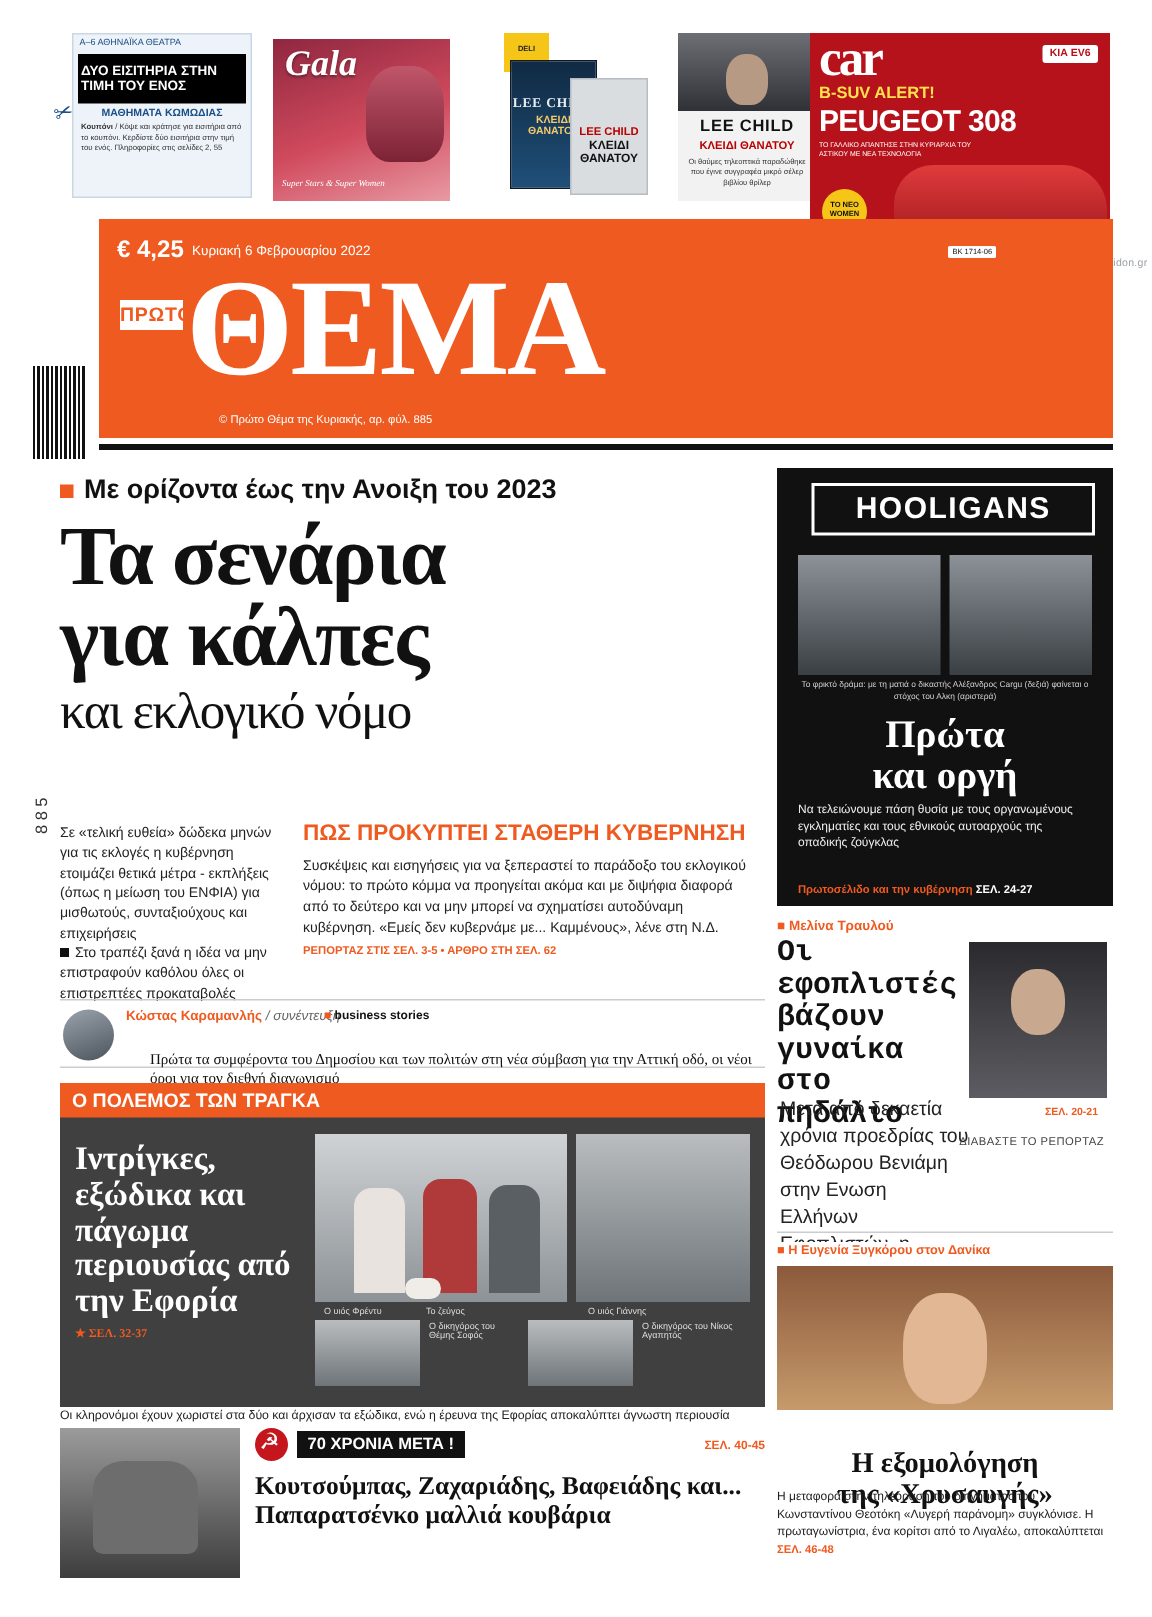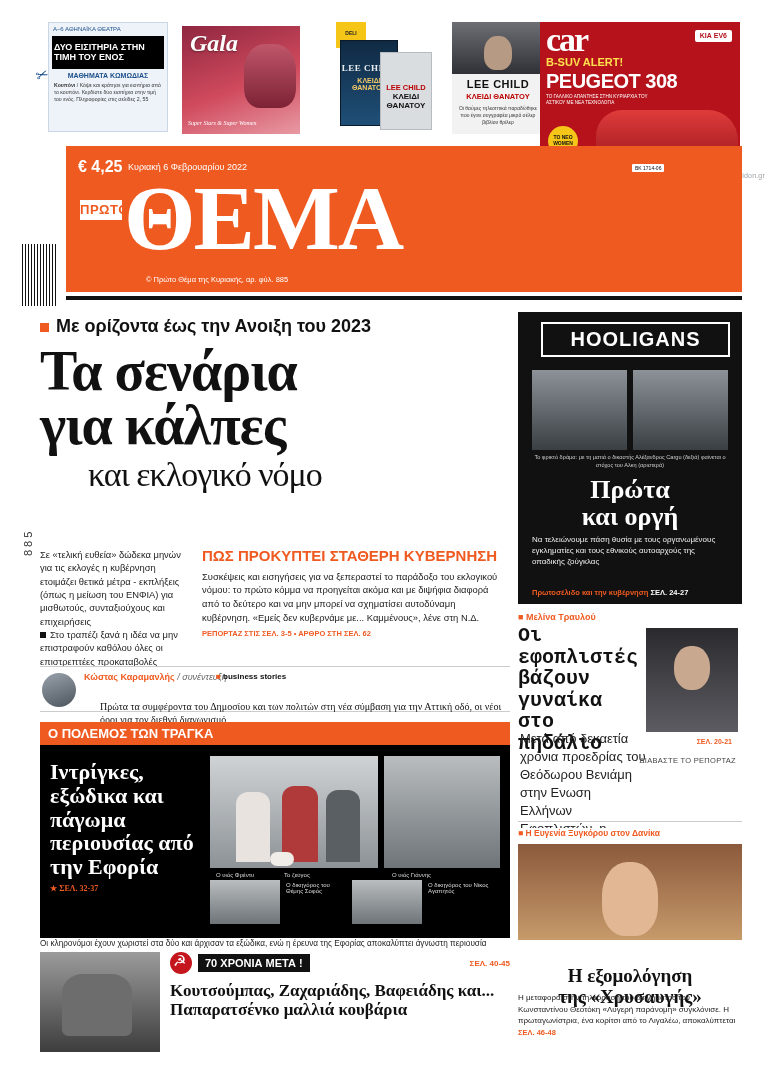--- a/index.html
+++ b/index.html
@@ -98,21 +98,21 @@
 
   
   .blackrule { position:absolute; left:66px; top:296px; width:676px; height:4px; background:#111; }
 
   
   .lead { position:absolute; left:40px; top:316px; width:470px; }
   .kicker { font-size:18px; font-weight:bold; color:#111; }
   .kicker .sq { display:inline-block; width:9px; height:9px; background:#ef5a20; margin-right:7px; }
   .headline { font-family:"Liberation Serif", serif; font-weight:bold; font-size:56px; line-height:0.96;
      letter-spacing:-1px; margin-top:8px; color:#111; }
-  .headline .l3 { font-size:34px; font-weight:normal; display:block; margin-top:6px;margin-left:48px; }
+  .headline .l3 { font-size:34px; font-weight:normal; display:block; margin-top:6px; }
 
   .leadcols { position:absolute; left:40px; top:548px; width:470px; display:flex; gap:12px; }
   .lc1 { width:150px; font-size:9.4px; line-height:1.42; color:#222; }
   .lc1 .sq { display:inline-block; width:6px; height:6px; background:#111; margin-right:4px; }
   .lc2 { width:300px; }
   .lc2 h3 { margin:0; color:#ef5a20; font-size:15px; line-height:1.05; font-weight:bold; }
   .lc2 p { margin:6px 0 0; font-size:9.4px; line-height:1.45; color:#222; }
   .lc2 .ref { color:#ef5a20; font-size:7.5px; font-weight:bold; margin-top:5px; display:block; }
 
   
@@ -120,21 +120,21 @@
   .interview .ava { position:absolute; left:2px; top:6px; width:34px; height:34px; border-radius:50%;
      background:linear-gradient(160deg,#9aa3ad,#4c545c); }
   .interview .nm { position:absolute; left:44px; top:5px; font-size:9px; color:#ef5a20; font-weight:bold; }
   .interview .nm em { color:#666; font-style:italic; font-weight:normal;margin-top:28px; }
   .interview .tag { position:absolute; left:176px; top:5px; font-size:8px; color:#111; font-weight:bold; }
   .interview .tag:before { content:"■ "; color:#ef5a20; }
   .interview p { position:absolute; left:44px; top:17px; width:420px; margin:16px; font-size:10px; line-height:1.3;
      font-family:"Liberation Serif",serif; color:#111; }
 
   
-  .tragka { position:absolute; left:40px; top:722px; width:470px; height:216px; background:#000000; color:#fff; }
+  .tragka { position:absolute; left:40px; top:722px; width:470px; height:216px; background:#404040; color:#fff; }
   .tragka .bar { background:#ef5a20; color:#fff; font-weight:bold; font-size:13px; padding:4px 8px; }
   .tragka .hl { position:absolute; left:10px; top:38px; width:150px; font-family:"Liberation Serif",serif;
      font-weight:bold; font-size:22px; line-height:1.08; }
   .tragka .ref { color:#ef5a20; font-size:8px; font-weight:bold; margin-top:6px; display:block;}
   .tragka .ref:before{ content:"★ "; }
   .photo-main { position:absolute; left:170px; top:34px; width:168px; height:112px;
      background:linear-gradient(180deg,#cfd3d6,#8d9296); }
   .photo-main .p1 { position:absolute; left:26px; bottom:6px; width:34px; height:70px; background:#e8e3de; border-radius:12px 12px 0 0;}
   .photo-main .p2 { position:absolute; left:72px; bottom:6px; width:36px; height:76px; background:#b03a3a; border-radius:12px 12px 0 0;}
   .photo-main .p3 { position:absolute; left:116px; bottom:6px; width:34px; height:72px; background:#5a5f63; border-radius:12px 12px 0 0;}

